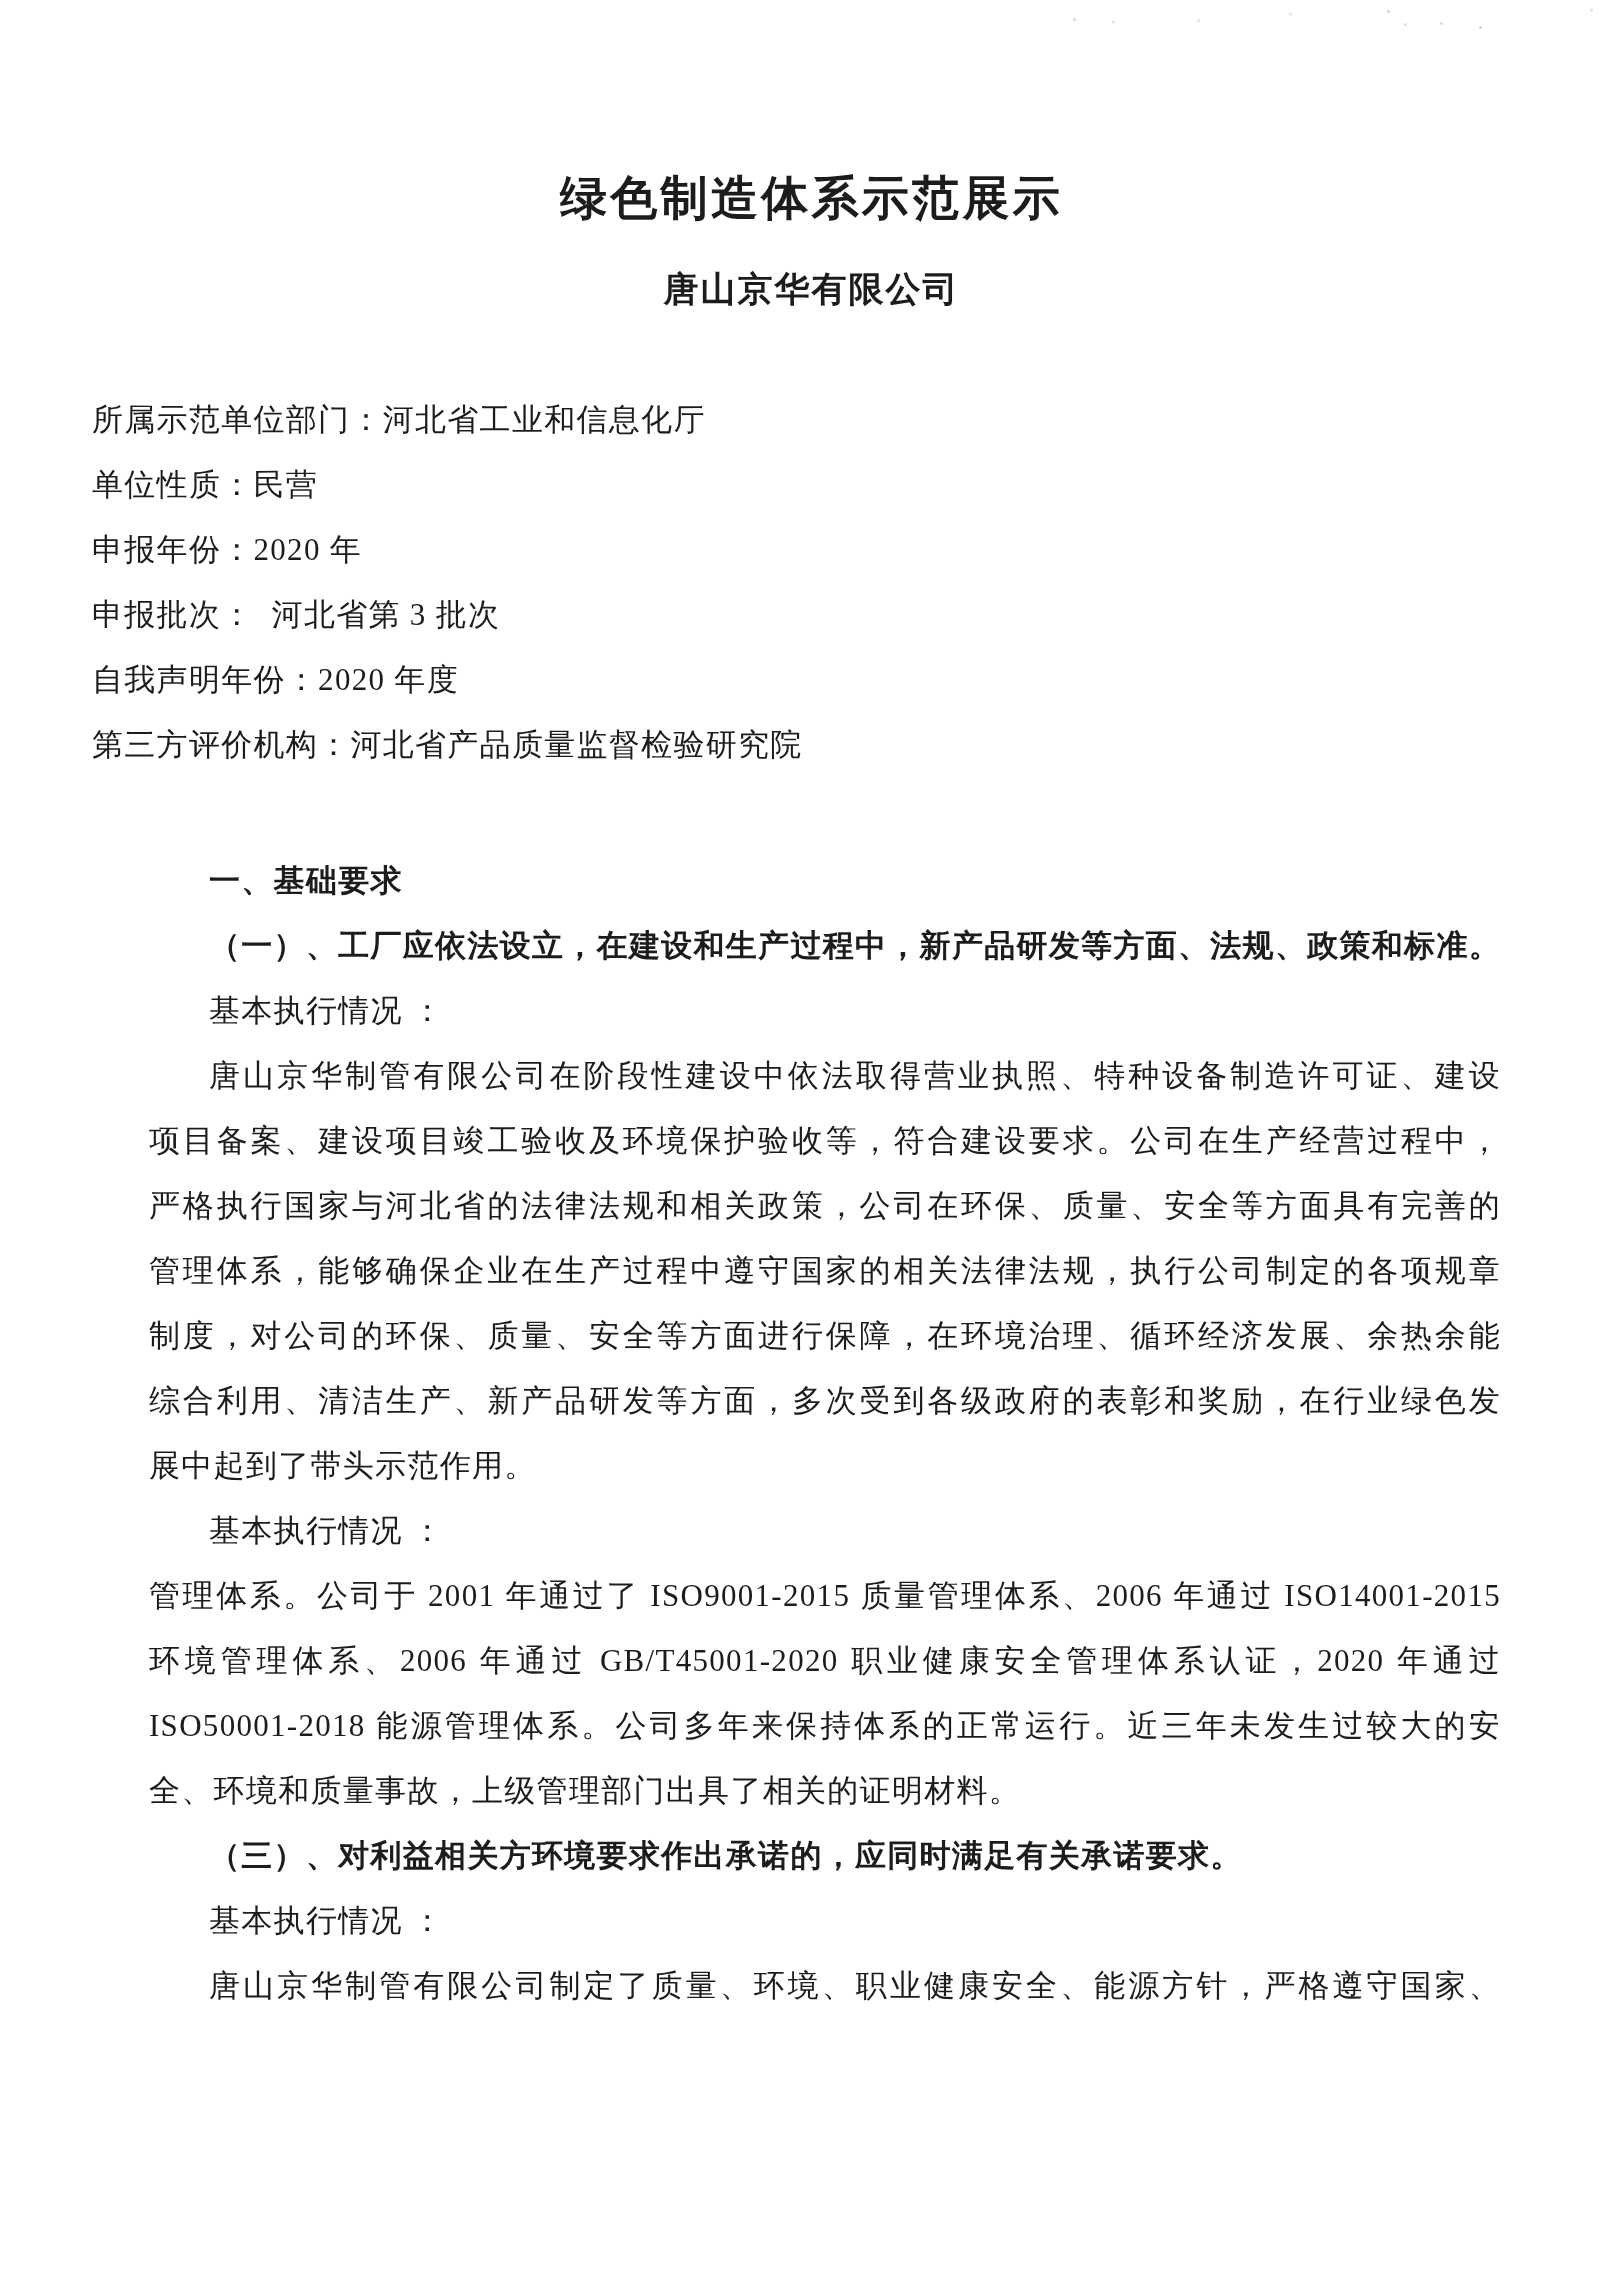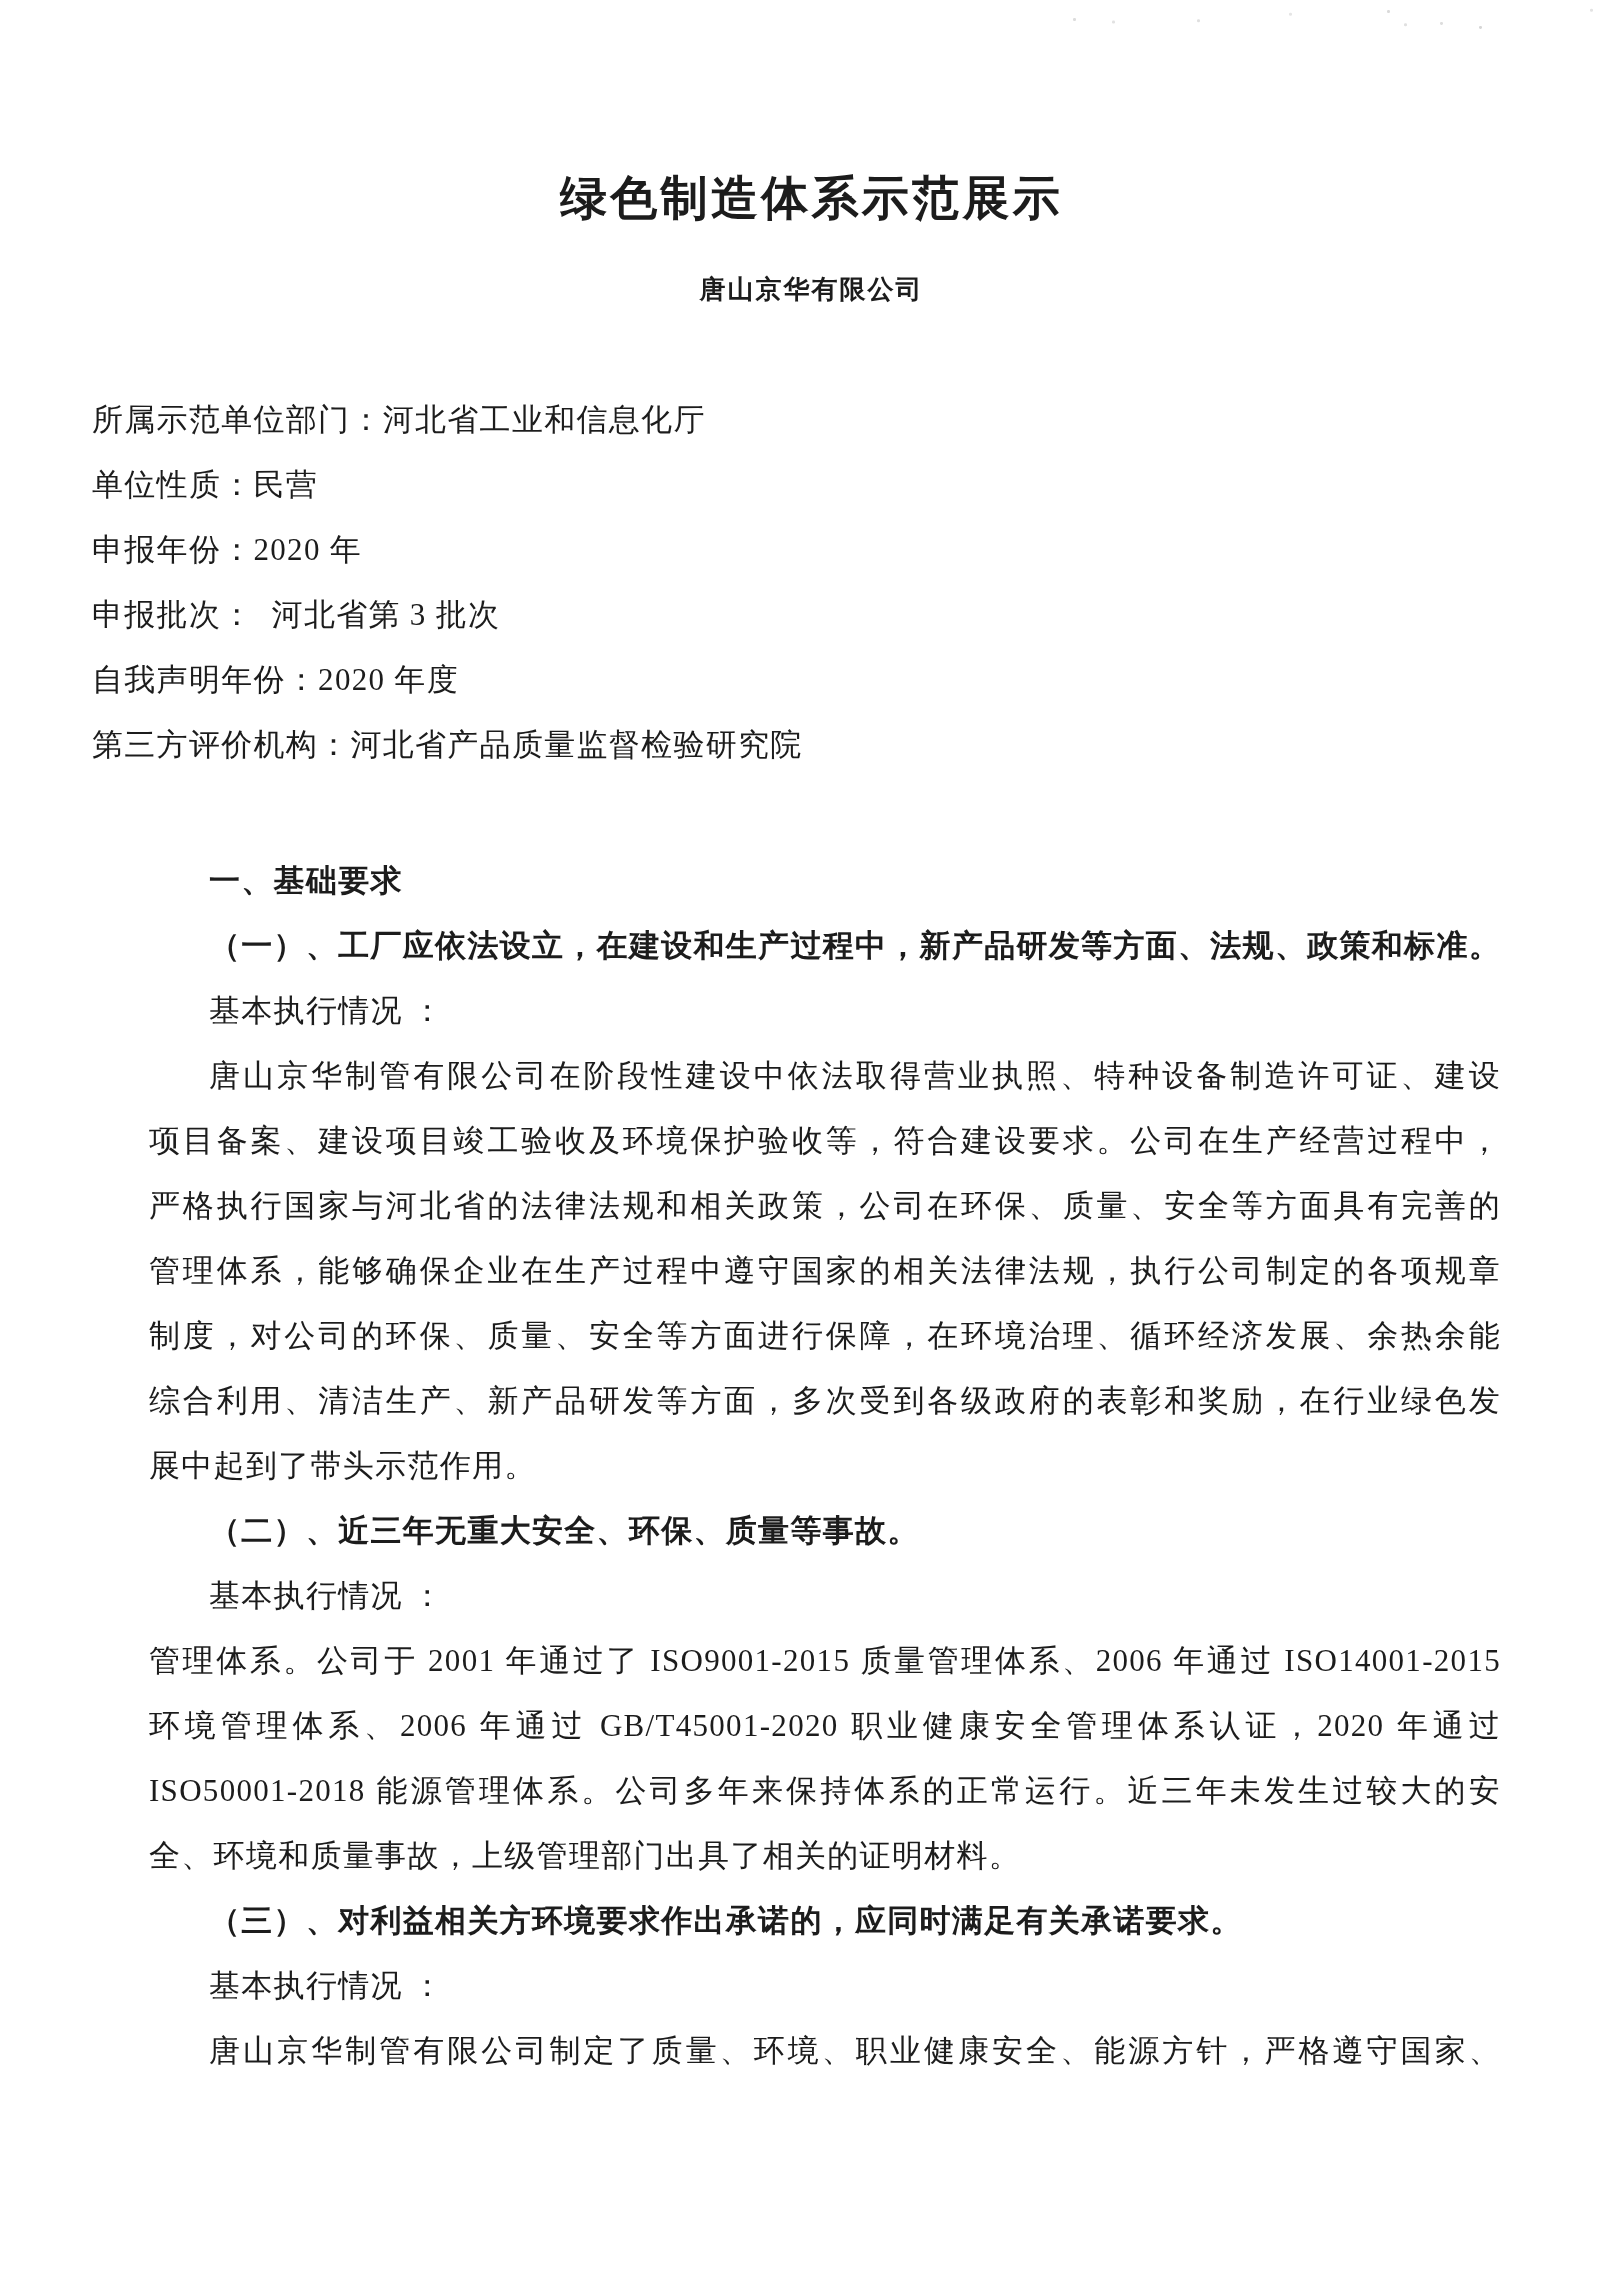--- a/index.html
+++ b/index.html
@@ -27,21 +27,21 @@
     padding-top: 171px;
     font-size: 47px;
     line-height: 55px;
     font-weight: 700;
     text-align: center;
     letter-spacing: 3.3px;
   }
   .doc-subtitle {
     margin: 0;
     padding-top: 43px;
-    font-size: 26px;
+    font-size: 35px;
     line-height: 41px;
     font-weight: 700;
     text-align: center;
     letter-spacing: 2px;
   }
   .meta { padding: 77px 122px 0 92px; }
   .meta-line {
     font-size: 31px;
     line-height: 65px;
     letter-spacing: 1.3px;
@@ -83,21 +83,20 @@
       <div class="b-h1">一、基础要求</div>
       <div class="b-h2 justify">（一）、工厂应依法设立，在建设和生产过程中，新产品研发等方面、法规、政策和标准。</div>
       <div class="b-label">基本执行情况 ：</div>
       <div class="b-line justify indent">唐山京华制管有限公司在阶段性建设中依法取得营业执照、特种设备制造许可证、建设</div>
       <div class="b-line justify">项目备案、建设项目竣工验收及环境保护验收等，符合建设要求。公司在生产经营过程中，</div>
       <div class="b-line justify">严格执行国家与河北省的法律法规和相关政策，公司在环保、质量、安全等方面具有完善的</div>
       <div class="b-line justify">管理体系，能够确保企业在生产过程中遵守国家的相关法律法规，执行公司制定的各项规章</div>
       <div class="b-line justify">制度，对公司的环保、质量、安全等方面进行保障，在环境治理、循环经济发展、余热余能</div>
       <div class="b-line justify">综合利用、清洁生产、新产品研发等方面，多次受到各级政府的表彰和奖励，在行业绿色发</div>
       <div class="b-line">展中起到了带头示范作用。</div>
-      <div class="b-h2">（二）、近三年无重大安全、环保、质量等事故。</div>
       <div class="b-label">基本执行情况 ：</div>
       <div class="b-line justify">管理体系。公司于 2001 年通过了 ISO9001-2015 质量管理体系、2006 年通过 ISO14001-2015</div>
       <div class="b-line justify">环境管理体系、2006 年通过 GB/T45001-2020 职业健康安全管理体系认证，2020 年通过</div>
       <div class="b-line justify">ISO50001-2018 能源管理体系。公司多年来保持体系的正常运行。近三年未发生过较大的安</div>
       <div class="b-line">全、环境和质量事故，上级管理部门出具了相关的证明材料。</div>
       <div class="b-h2">（三）、对利益相关方环境要求作出承诺的，应同时满足有关承诺要求。</div>
       <div class="b-label">基本执行情况 ：</div>
       <div class="b-line justify indent">唐山京华制管有限公司制定了质量、环境、职业健康安全、能源方针，严格遵守国家、</div>
     </div>
 </div>

